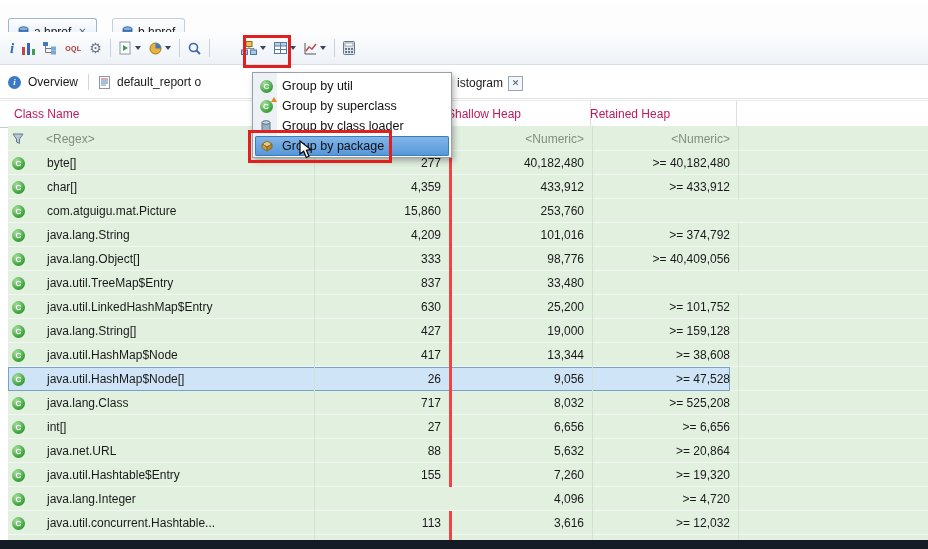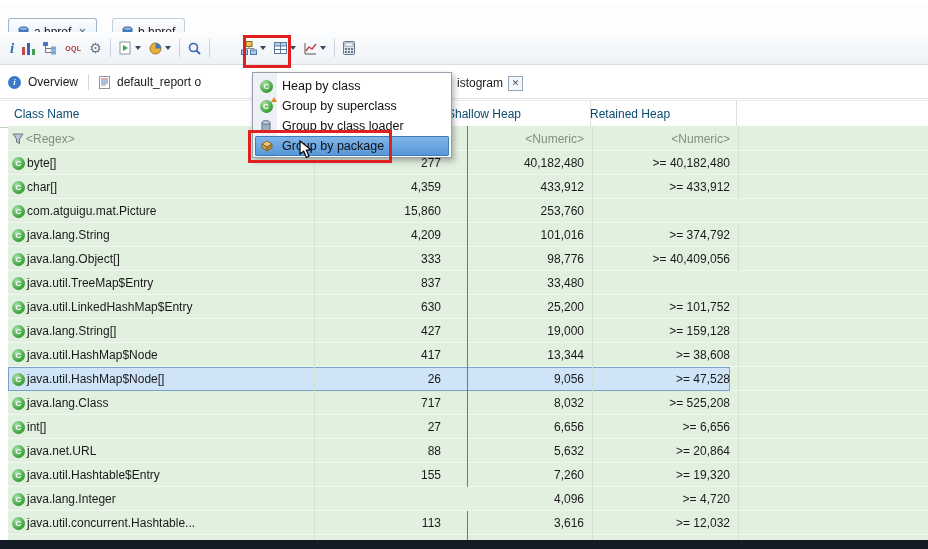--- a/index.html
+++ b/index.html
@@ -29,32 +29,32 @@
             display:flex;align-items:center;padding-left:8px;gap:7px;background:#fff}
   .ovicon{width:13px;height:13px;border-radius:50%;background:#3a78c8;color:#fff;display:inline-flex;
           align-items:center;justify-content:center;font:italic bold 9px "Liberation Serif",serif;flex:0 0 13px}
   .vsep{width:1px;height:16px;background:#d5d5d5;margin:0 3px}
   #histab{position:absolute;left:453px;top:70px;height:26px;display:flex;align-items:center;gap:5px;background:#fff;padding:0 4px}
   .hclose{width:13px;height:13px;border:1px solid #96a6b6;display:inline-flex;align-items:center;justify-content:center;
           font-size:9px;color:#445566;background:#f4f7fa}
 
   
   #thead{position:absolute;left:0;top:100px;width:100%;height:26px;background:#fff;border-top:1px solid #ececec;border-bottom:1px solid #c6ccc6}
-  .hcell{position:absolute;top:0;height:25px;display:flex;align-items:center;padding-left:6px;border-right:1px solid #dedede;color:#0c4a6e}
+  .hcell{position:absolute;top:0;height:25px;display:flex;align-items:center;padding-left:6px;border-right:1px solid #dedede;color:#be185d}
   .hc-name{left:8px;width:302px}
   .hc-obj{left:310px;width:131px}
   .hc-sh{left:441px;width:143px}
   .hc-ret{left:584px;width:146px}
 
   .trow{position:relative;width:920px;height:24px;background:#e2f0e0;box-shadow:inset 0 -1px rgba(255,255,255,.55)}
   #filter-row{position:absolute;left:8px;top:126px;width:920px;height:25px;background:#e2f0e0;color:#7f8f7f}
   #rows{position:absolute;left:8px;top:151px;width:920px}
   .cell{position:absolute;top:0;height:100%;display:flex;align-items:center;white-space:nowrap;overflow:hidden}
-  .c-name{left:0;width:302px;padding-left:4px;gap:2px;border-right:1px solid #d2e2d0}
-  .c-obj{left:302px;width:131px;justify-content:flex-end;padding-right:26px;border-right:1px solid #ef4444}
+  .c-name{left:0;width:302px;padding-left:4px;gap:22px;border-right:1px solid #d2e2d0}
+  .c-obj{left:302px;width:131px;justify-content:flex-end;padding-right:8px;border-right:3px solid #ef4444}
   .c-sh{left:433px;width:143px;justify-content:flex-end;padding-right:8px;border-right:1px solid #d2e2d0}
   .c-ret{left:576px;width:146px;justify-content:flex-end;padding-right:8px;border-right:1px solid #d2e2d0}
   .sel-overlay{position:absolute;left:0;top:0;width:722px;height:24px;background:#cfe4f6;border:1px solid #78a2c8;box-sizing:border-box}
   .cicon{width:13px;height:13px;border-radius:50%;flex:0 0 13px;
          background:radial-gradient(circle at 35% 30%,#a9e0a0,#3aa13a 68%,#237a23);
          display:inline-flex;align-items:center;justify-content:center;color:#fff;font-weight:bold;font-size:8px}
   .cicon-wrap{position:relative;display:inline-flex;flex:0 0 14px}
   .up-arr{position:absolute;right:-3px;top:-3px;width:0;height:0;border-left:3px solid transparent;border-right:3px solid transparent;border-bottom:5px solid #e08820}
 
   
@@ -374,21 +374,21 @@
         <div class="cell c-sh">3,360</div>
         <div class="cell c-ret">&gt;= 5,392</div>
       </div>
     </div>
 
   <div id="groupby-menu">
     <div class="mitem">
       <span class="micon">
           <span class="cicon">C</span>
         </span>
-      <span>Heap by class</span>
+      <span>Group by util</span>
     </div>
     <div class="mitem">
       <span class="micon">
           <span class="cicon-wrap">
             <span class="cicon">C</span>
             <span class="up-arr"></span>
           </span>
         </span>
       <span>Group by superclass</span>
     </div>

